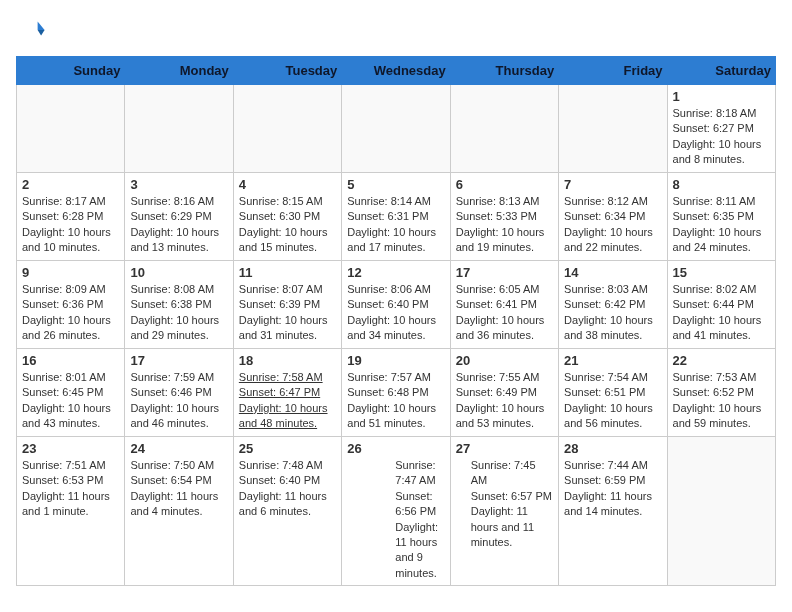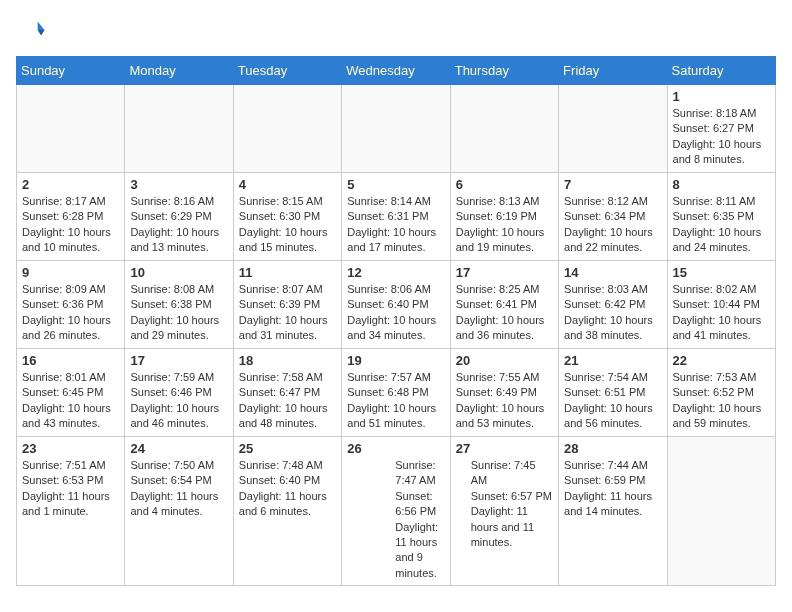--- a/index.html
+++ b/index.html
@@ -45,25 +45,25 @@
       font-size: 14px;
       color: #333;
     }
     .calendar {
       width: 100%;
       border-collapse: collapse;
       margin-top: 8px;
     }
     .calendar th {
       background: #2d7dd2;
-      color: #fef9c3;
+      color: #0f172a;
       font-size: 13px;
-      font-weight: normal;
+      font-weight: bold;
       padding: 6px 4px;
-      text-align: left;
+      text-align: right;
       border: 1px solid #2d7dd2;
     }
     .calendar td {
       border: 1px solid #ccc;
       vertical-align: top;
       padding: 4px 5px;
       width: calc(100% / 7);
       height: 88px;
       font-size: 11px;
       color: #333;
@@ -155,21 +155,21 @@
         </td>
         <td>
           <span class="day-num">5</span>
           <div class="day-info" style="white-space: pre-line;">Sunrise: 8:14 AM
 Sunset: 6:31 PM
 Daylight: 10 hours and 17 minutes.</div>
         </td>
         <td>
           <span class="day-num">6</span>
           <div class="day-info" style="white-space: pre-line;">Sunrise: 8:13 AM
-Sunset: 6:19 PM
+Sunset: 5:33 PM
 Daylight: 10 hours and 19 minutes.</div>
         </td>
         <td>
           <span class="day-num">7</span>
           <div class="day-info" style="white-space: pre-line;">Sunrise: 8:12 AM
 Sunset: 6:34 PM
 Daylight: 10 hours and 22 minutes.</div>
         </td>
         <td>
           <span class="day-num">8</span>
@@ -198,53 +198,53 @@
 Daylight: 10 hours and 31 minutes.</div>
         </td>
         <td>
           <span class="day-num">12</span>
           <div class="day-info" style="white-space: pre-line;">Sunrise: 8:06 AM
 Sunset: 6:40 PM
 Daylight: 10 hours and 34 minutes.</div>
         </td>
         <td>
           <span class="day-num">17</span>
-          <div class="day-info" style="white-space: pre-line;">Sunrise: 8:25 AM
+          <div class="day-info" style="white-space: pre-line;">Sunrise: 6:05 AM
 Sunset: 6:41 PM
 Daylight: 10 hours and 36 minutes.</div>
         </td>
         <td>
           <span class="day-num">14</span>
           <div class="day-info" style="white-space: pre-line;">Sunrise: 8:03 AM
 Sunset: 6:42 PM
 Daylight: 10 hours and 38 minutes.</div>
         </td>
         <td>
           <span class="day-num">15</span>
           <div class="day-info" style="white-space: pre-line;">Sunrise: 8:02 AM
-Sunset: 10:44 PM
+Sunset: 6:44 PM
 Daylight: 10 hours and 41 minutes.</div>
         </td>
       </tr>
       <tr>
         <td>
           <span class="day-num">16</span>
           <div class="day-info" style="white-space: pre-line;">Sunrise: 8:01 AM
 Sunset: 6:45 PM
 Daylight: 10 hours and 43 minutes.</div>
         </td>
         <td>
           <span class="day-num">17</span>
           <div class="day-info" style="white-space: pre-line;">Sunrise: 7:59 AM
 Sunset: 6:46 PM
 Daylight: 10 hours and 46 minutes.</div>
         </td>
         <td>
           <span class="day-num">18</span>
-          <div class="day-info" style="white-space: pre-line;">Sunrise: 7:58 AM
+          <div class="day-info" style="white-space: pre-line; text-decoration: underline;">Sunrise: 7:58 AM
 Sunset: 6:47 PM
 Daylight: 10 hours and 48 minutes.</div>
         </td>
         <td>
           <span class="day-num">19</span>
           <div class="day-info" style="white-space: pre-line;">Sunrise: 7:57 AM
 Sunset: 6:48 PM
 Daylight: 10 hours and 51 minutes.</div>
         </td>
         <td>

